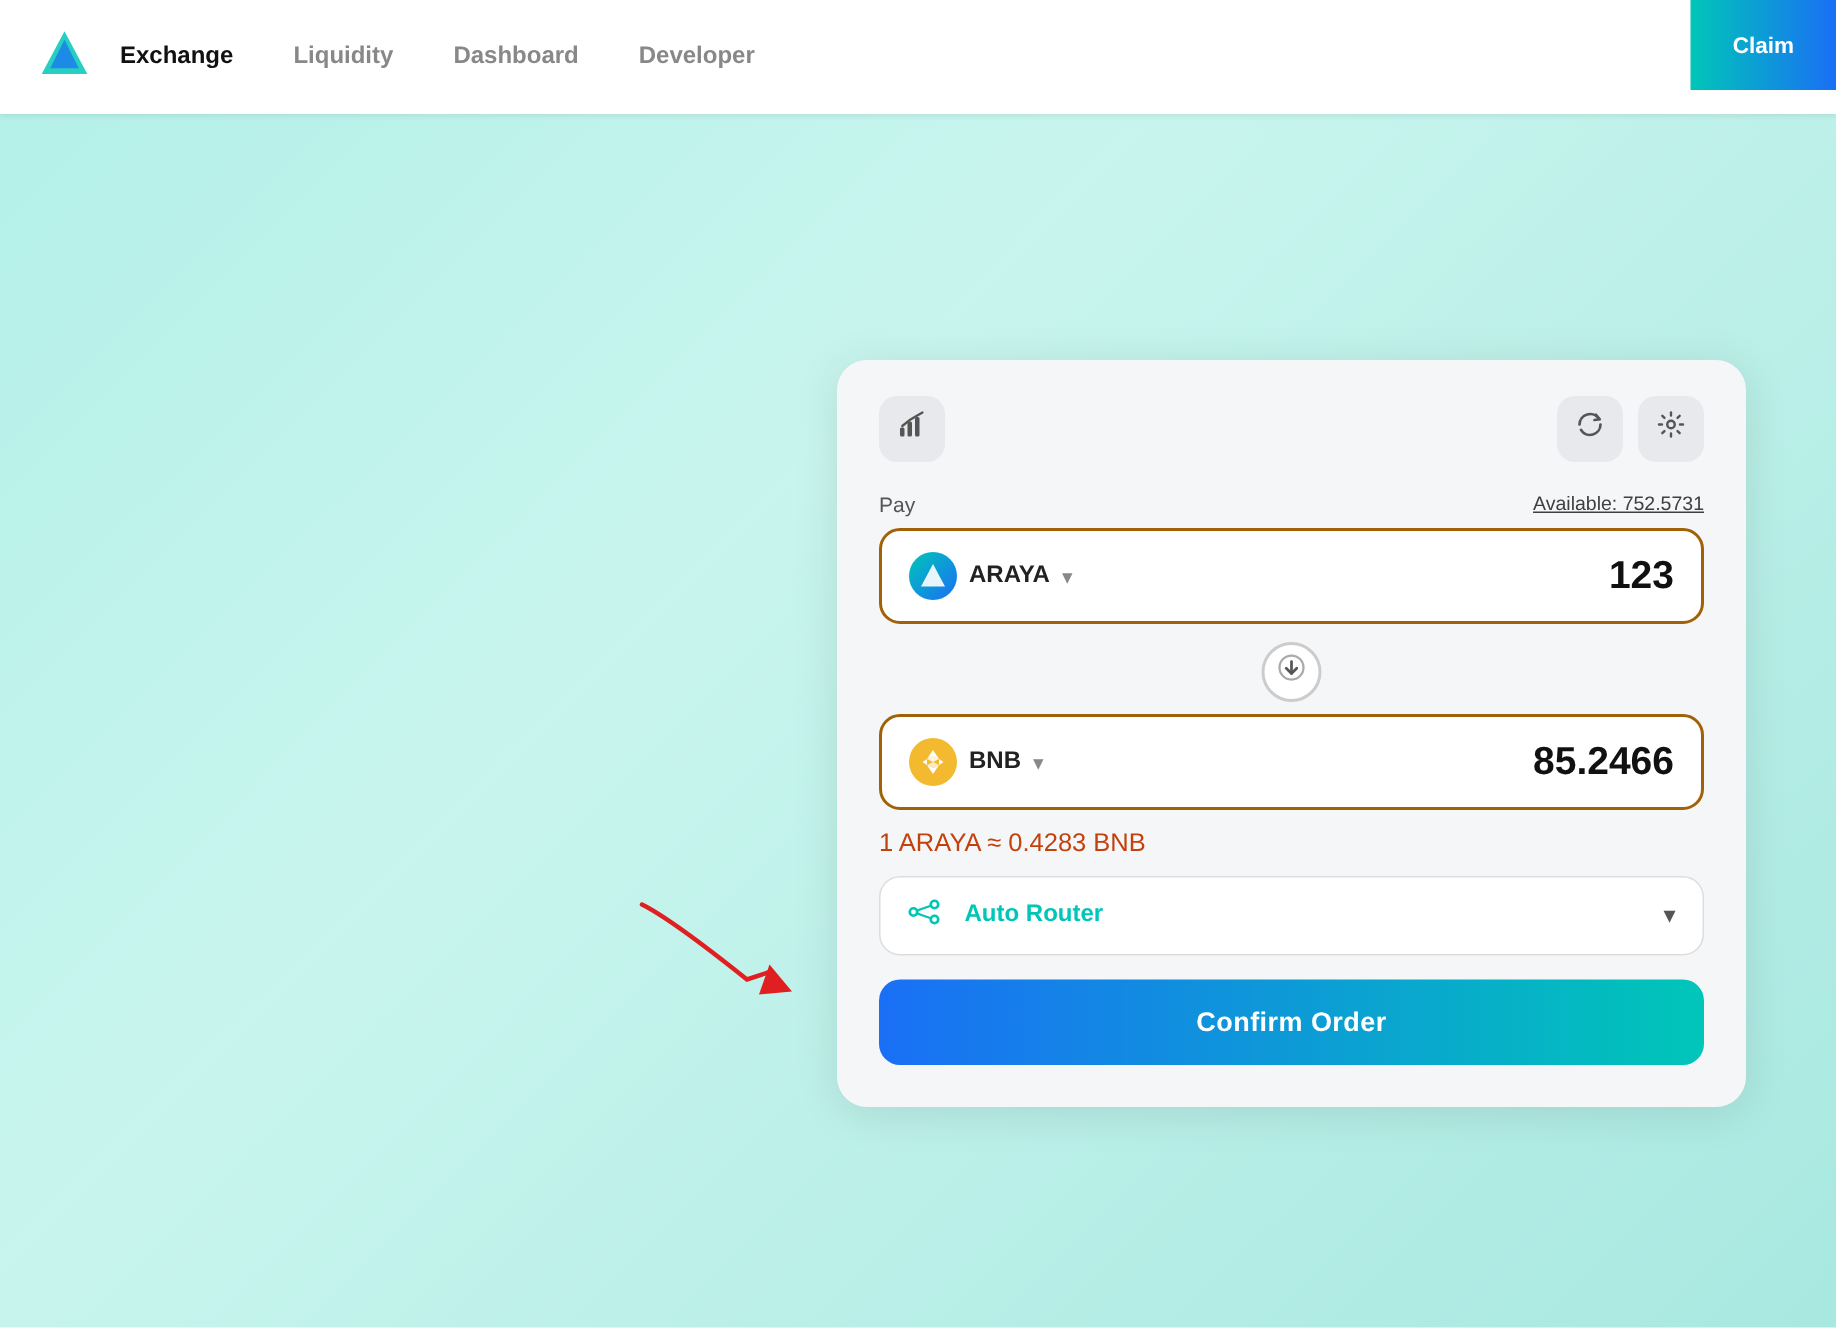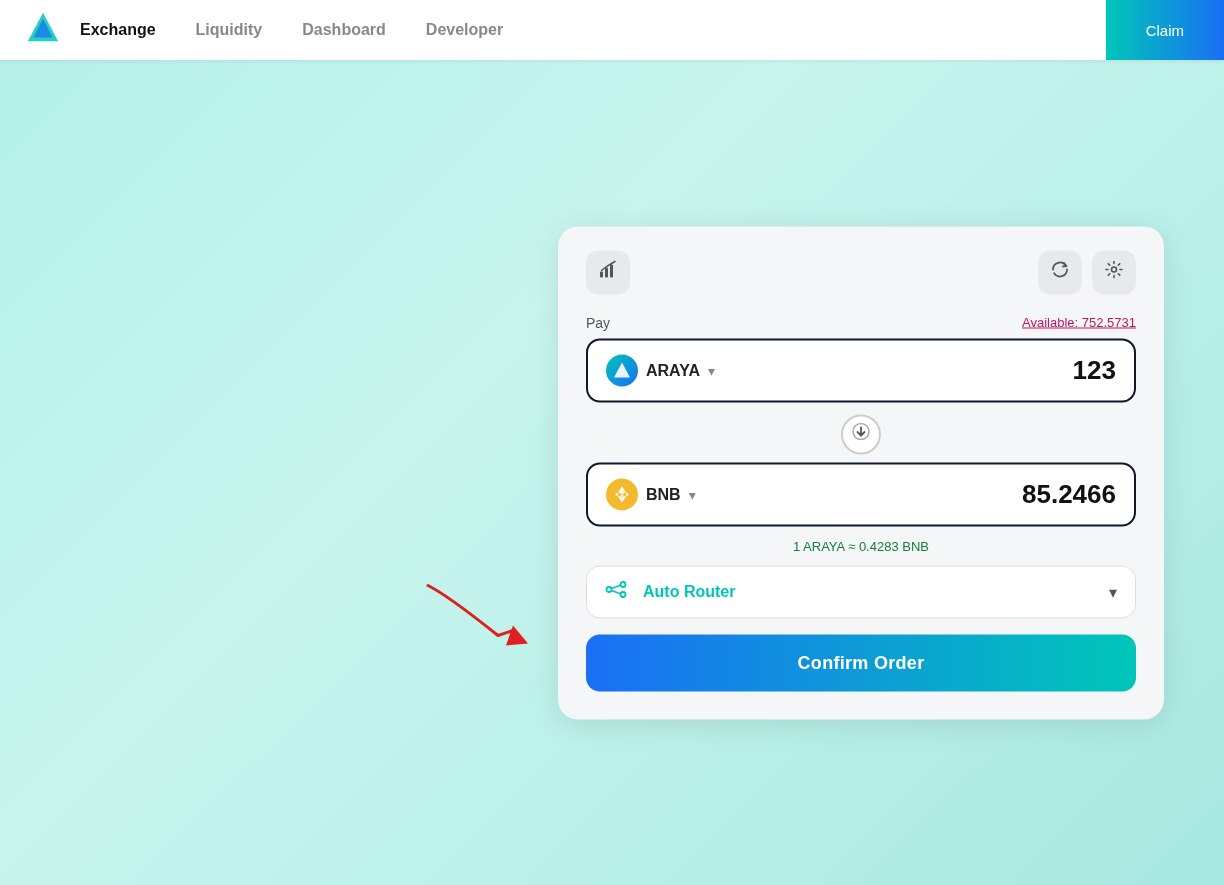--- a/index.html
+++ b/index.html
@@ -9,21 +9,21 @@
       background: linear-gradient(135deg, #b2f0e8 0%, #c8f5ee 40%, #a8e8e0 100%);
       font-family: -apple-system, BlinkMacSystemFont, 'Segoe UI', sans-serif;
       overflow: hidden;
       position: relative;
     }
 
     
     nav {
       display: flex;
       align-items: center;
-      height: 60px;
+      height: 76px;
       padding: 0 24px;
       background: white;
       box-shadow: 0 1px 4px rgba(0,0,0,0.08);
       position: relative;
       z-index: 10;
     }
     .nav-logo {
       width: 38px;
       height: 38px;
       margin-right: 18px;
@@ -42,25 +42,25 @@
       cursor: pointer;
       text-decoration: none;
     }
     .nav-link.active {
       color: #111;
       font-weight: 700;
     }
     .nav-claim-btn {
       background: linear-gradient(90deg, #00c6b8, #1a6ff5);
       color: white;
-      font-weight: 400;
+      font-weight: 700;
       font-size: 15px;
       border: none;
       border-radius: 10px;
-      padding: 10px 40px;
+      padding: 10px 28px;
       cursor: pointer;
       position: absolute;
       right: 0;
       top: 0;
       height: 60px;
       border-radius: 0 0 0 0;
       min-width: 90px;
     }
 
     
@@ -115,29 +115,29 @@
     .section-label {
       font-size: 14px;
       color: #555;
       margin-bottom: 8px;
       display: flex;
       justify-content: space-between;
       align-items: center;
     }
     .available-text {
       font-size: 13px;
-      color: #be185d;
+      color: #404040;
       text-decoration: underline;
       cursor: pointer;
     }
 
     
     .token-input-box {
       background: white;
-      border: 2px solid #0f172a;
+      border: 2px solid #a16207;
       border-radius: 14px;
       padding: 14px 18px;
       display: flex;
       align-items: center;
       justify-content: space-between;
       margin-bottom: 12px;
     }
     .token-selector {
       display: flex;
       align-items: center;
@@ -195,23 +195,23 @@
       display: flex;
       align-items: center;
       justify-content: center;
       cursor: pointer;
       color: #666;
       font-size: 18px;
     }
 
     
     .rate-text {
-      text-align: center;
-      font-size: 13px;
-      color: #15803d;
+      text-align: left;
+      font-size: 17px;
+      color: #c2410c;
       margin: 12px 0;
     }
 
     
     .auto-router-box {
       background: white;
       border: 1.5px solid #ddd;
       border-radius: 14px;
       padding: 14px 18px;
       display: flex;

